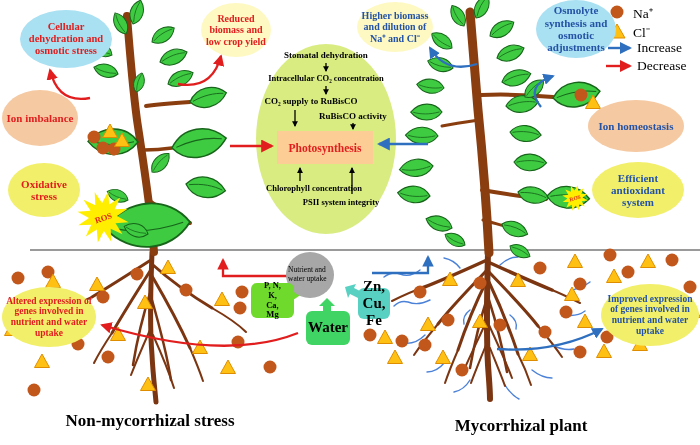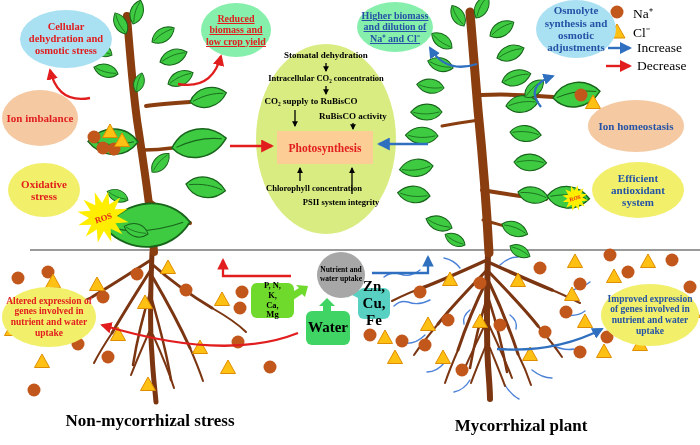--- a/index.html
+++ b/index.html
@@ -6,27 +6,27 @@
   #canvas{position:relative;width:700px;height:445px;background:#fff;overflow:hidden;
           font-family:"Liberation Serif",serif;}
   #fig{position:absolute;left:0;top:0;}
   .bubble{position:absolute;border-radius:50%;display:flex;align-items:center;justify-content:center;
           text-align:center;font-weight:bold;line-height:1.12;padding:4px;box-sizing:border-box;}
   .red{color:#e11d1d;}
   .blue{color:#2453a6;text-align:center;}
   .bg-lblue{background:#a9e0f2;}
   .bg-peach{background:#f5c9a2;}
   .bg-yellow{background:#f2ef6b;}
-  .bg-orange{background:#86efac;text-decoration:underline;}
+  .bg-orange{background:#fef9c3;}
   .ptext{position:absolute;font-weight:bold;color:#000;text-align:center;font-size:9px;line-height:1.1;}
   .psbox{position:absolute;left:277px;top:131px;width:96px;height:33px;background:#fcce96;
          display:flex;align-items:center;justify-content:center;color:#e11d1d;font-weight:bold;font-size:11.5px;}
-  .upcircle{position:absolute;left:317px;top:252px;width:48px;height:46px;border-radius:50%;background:#a7a7a7;
-            display:flex;align-items:center;justify-content:center;text-align:center;
-            font-weight:bold;font-size:7.5px;line-height:1.15;color:#000;padding:2px;box-sizing:border-box;}
+  .upcircle{position:absolute;left:286px;top:252px;width:48px;height:46px;border-radius:50%;background:#a7a7a7;
+            display:flex;align-items:center;justify-content:center;
+            font-weight:normal;font-size:7.5px;line-height:1.15;color:#000;padding:2px;box-sizing:border-box;}
   .nutbox{position:absolute;border-radius:6px;display:flex;align-items:center;justify-content:center;
           font-weight:bold;color:#000;text-align:center;line-height:1.15;padding:11px;box-sizing:border-box;}
   .legend-label{position:absolute;font-weight:normal;color:#000;}
   .ptitle{position:absolute;font-weight:bold;font-size:17px;color:#000;text-align:center;}
 </style>
 </head>
 <body>
 
 <div id="canvas">
 

